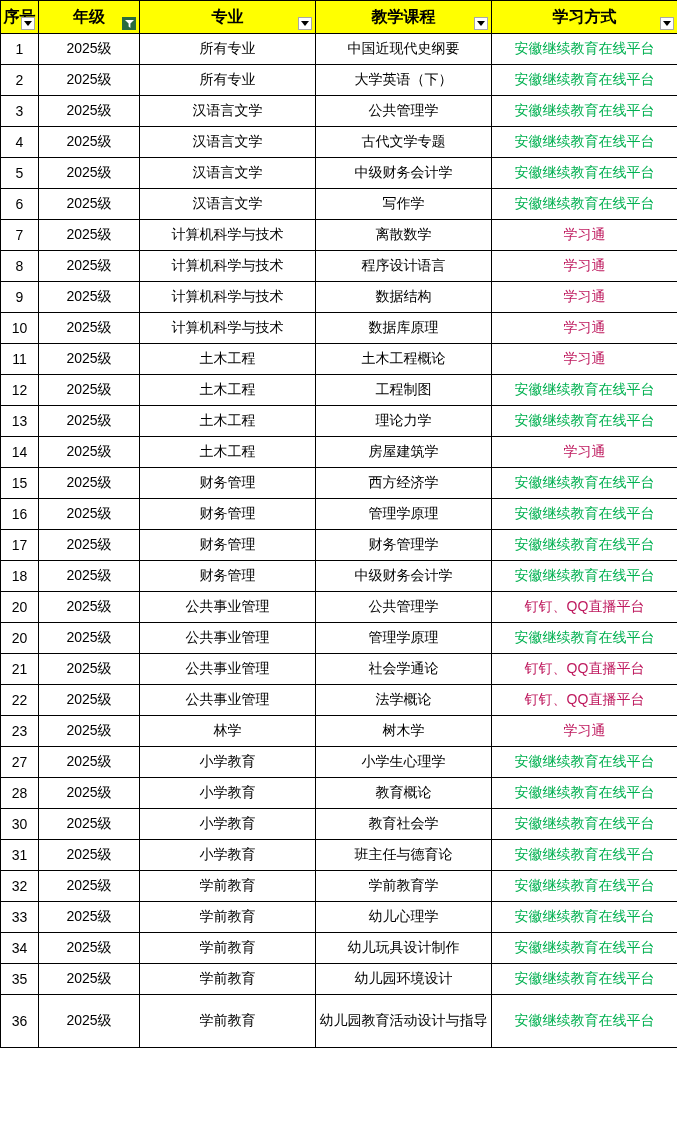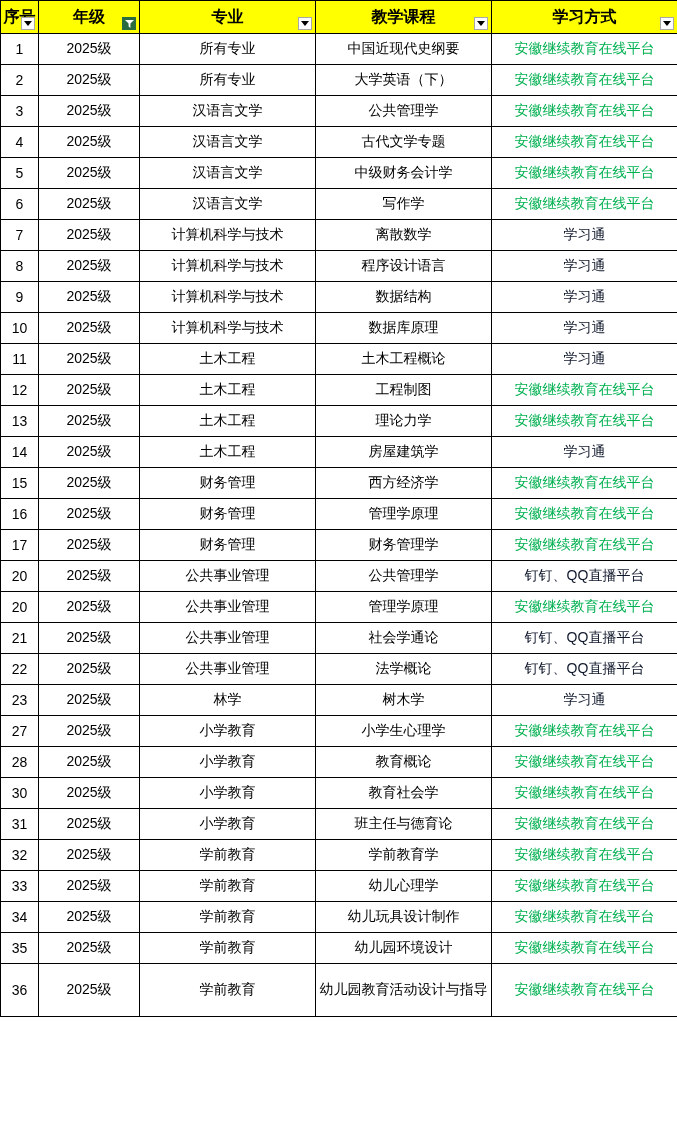--- a/index.html
+++ b/index.html
@@ -66,21 +66,21 @@
     color: #000000;
   }
   tbody td.idx {
     font-size: 14px;
   }
   tbody td.method-green {
     color: #00b050;
     font-weight: normal;
   }
   tbody td.method-plain {
-    color: #0f172a;
+    color: #be185d;
     font-weight: normal;
   }
   tbody tr.tall td {
     height: 52px;
   }
 </style>
 </head>
 <body>
 
 <table class="course-table">
@@ -249,20 +249,27 @@
         <td class="method-green">安徽继续教育在线平台</td>
       </tr>
       <tr>
         <td class="idx">17</td>
         <td>2025级</td>
         <td>财务管理</td>
         <td>财务管理学</td>
         <td class="method-green">安徽继续教育在线平台</td>
       </tr>
       <tr>
+        <td class="idx">18</td>
+        <td>2025级</td>
+        <td>财务管理</td>
+        <td>中级财务会计学</td>
+        <td class="method-green">安徽继续教育在线平台</td>
+      </tr>
+      <tr>
         <td class="idx">20</td>
         <td>2025级</td>
         <td>公共事业管理</td>
         <td>公共管理学</td>
         <td class="method-plain">钉钉、QQ直播平台</td>
       </tr>
       <tr>
         <td class="idx">20</td>
         <td>2025级</td>
         <td>公共事业管理</td>

